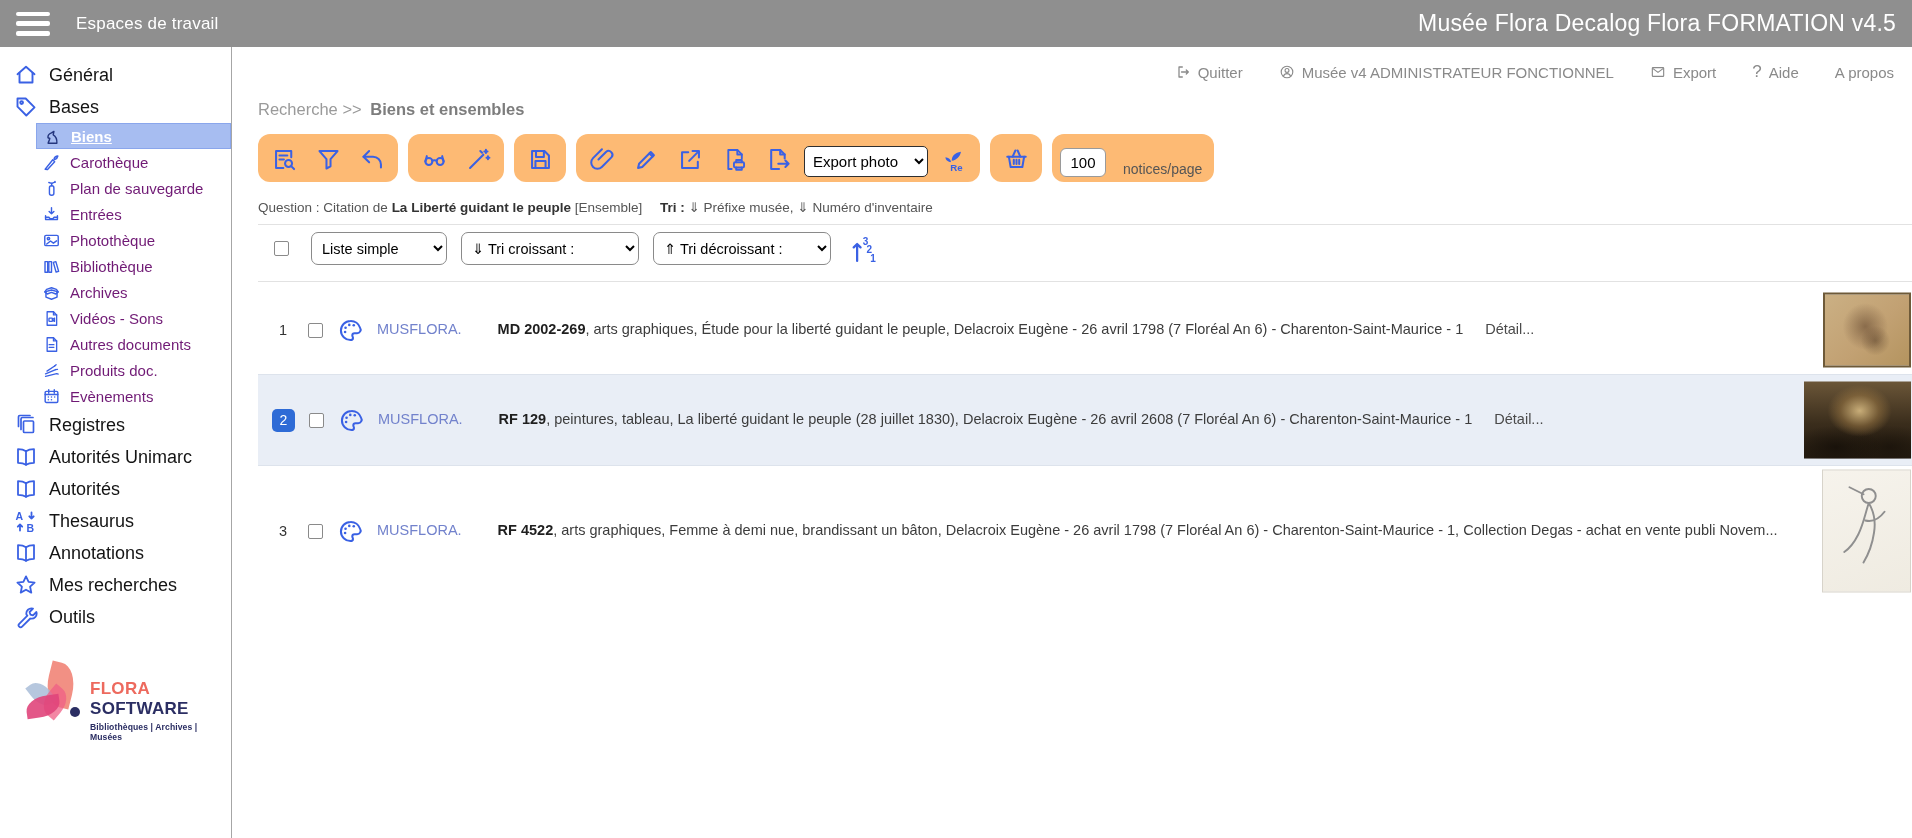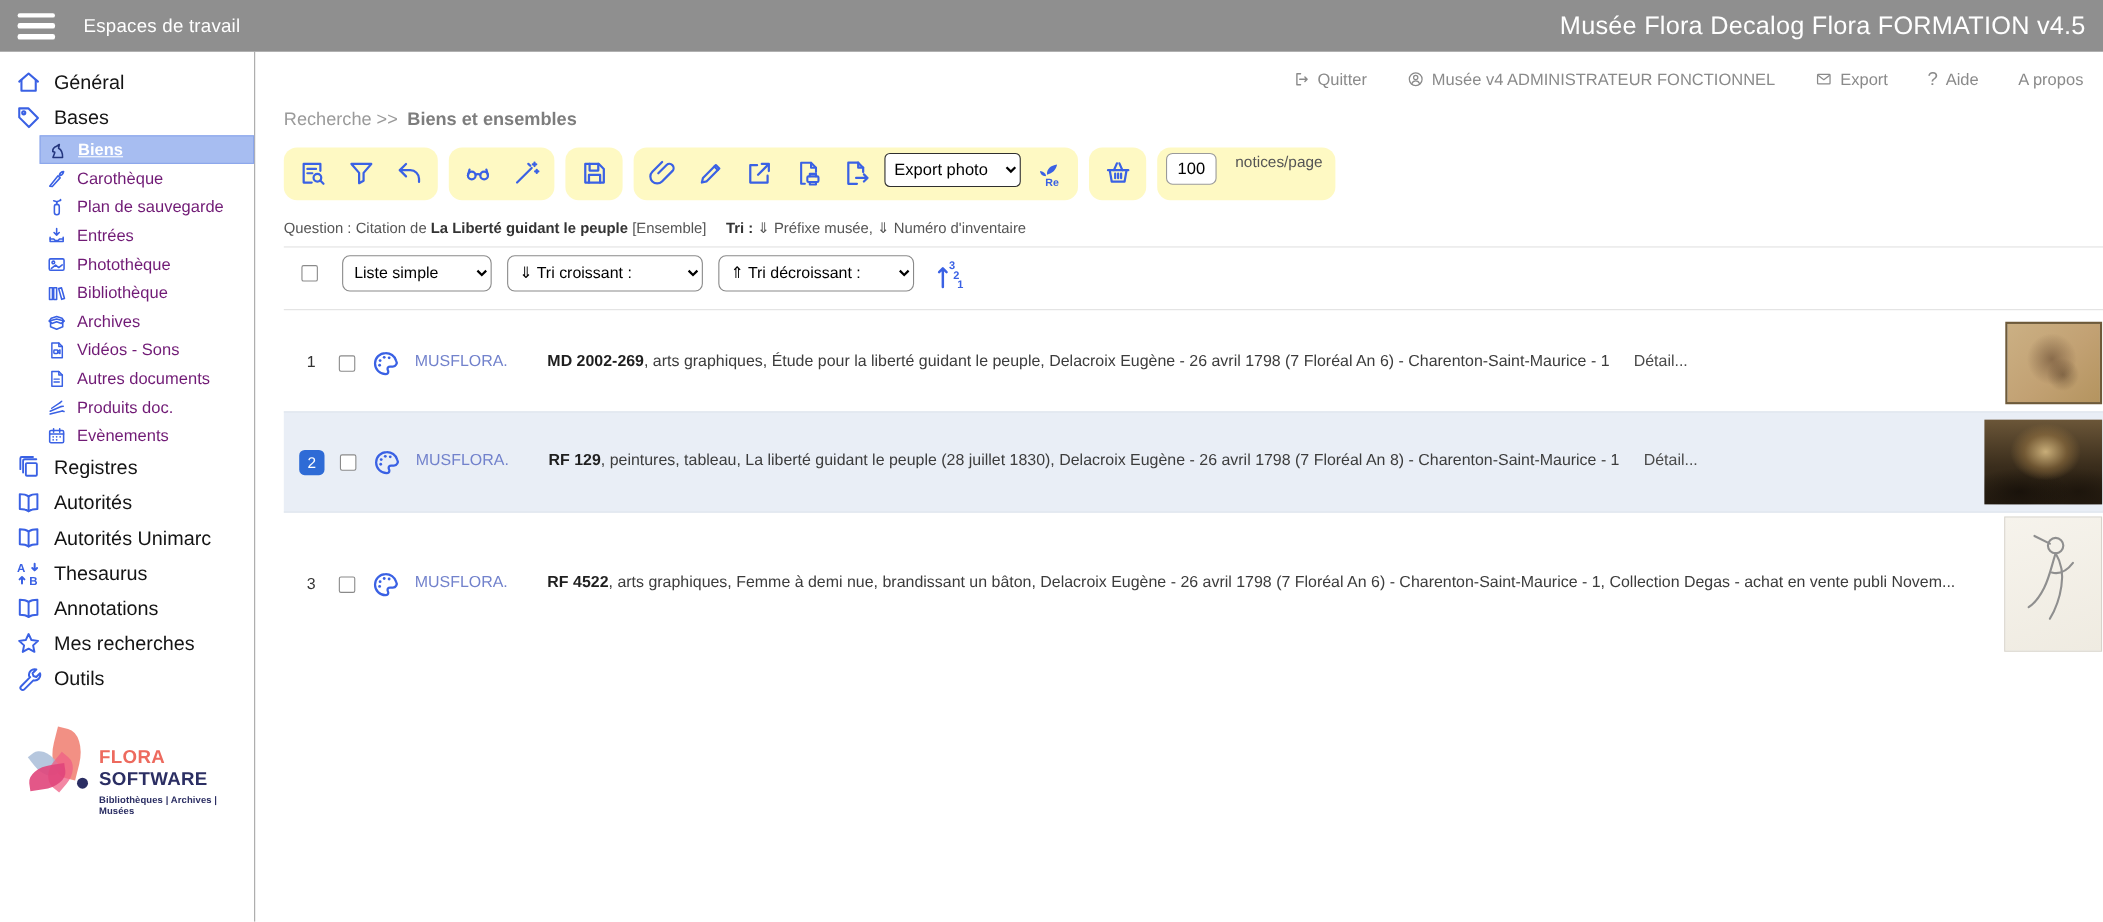--- a/index.html
+++ b/index.html
@@ -49,21 +49,21 @@
 
   .utility-row { position:absolute; top:15px; right:18px; display:flex; align-items:center; gap:36px; color:#8a8a8a; font-size:15px; }
   .utility-item { display:flex; align-items:center; gap:7px; cursor:pointer; }
   .utility-item .i { color:#8a8a8a; }
   .qmark { font-size:17px; color:#8a8a8a; }
 
   .breadcrumb { margin-top:53px; font-size:16.5px; color:#9a9a9a; }
   .breadcrumb b { color:#7d7d7d; font-weight:bold; margin-left:4px; }
 
   .toolbar { margin-top:15px; display:flex; align-items:center; gap:10px; }
-  .tgroup { background:#fef9c3; border-radius:12px; padding:5px 8px; display:flex; align-items:flex-start; gap:8px; height:48px; }
+  .tgroup { background:#fdba74; border-radius:12px; padding:5px 8px; display:flex; align-items:flex-end; gap:8px; height:48px; }
   .icon-btn { width:36px; height:36px; display:grid; place-items:center; border:none; background:transparent; cursor:pointer; border-radius:8px; }
   .icon-btn .i { width:27px; height:27px; }
   select.export { height:31px; width:124px; font-size:15px; font-family:inherit; border:1.5px solid #2f2f2f; border-radius:5px; background:#fff; padding:0 4px; }
   .notices-input { width:46px; height:29px; text-align:center; font-size:15px; font-family:inherit; border:1.5px solid #9a9a9a; border-radius:6px; background:#fff; }
   .notices-label { font-size:14px; color:#555; margin-left:9px; margin-right:4px; }
 
   .query-line { margin-top:17px; font-size:13.5px; color:#555; }
   .query-line b { color:#333; }
   .query-line .tri-label { margin-left:14px; }
 
@@ -481,27 +481,27 @@
       <div class="nav-item">
         <svg class="i i24">
             <use href="#ic-copies"></use>
           </svg>
         <span>Registres</span>
       </div>
       <div class="nav-item">
         <svg class="i i24">
             <use href="#ic-bookopen"></use>
           </svg>
+        <span>Autorités Unimarc</span>
+      </div>
+      <div class="nav-item">
+        <svg class="i i24">
+            <use href="#ic-bookopen"></use>
+          </svg>
         <span>Autorités</span>
-      </div>
-      <div class="nav-item">
-        <svg class="i i24">
-            <use href="#ic-bookopen"></use>
-          </svg>
-        <span>Autorités Unimarc</span>
       </div>
       <div class="nav-item">
         <svg class="i i24">
             <use href="#ic-sortalpha"></use>
           </svg>
         <span>Thesaurus</span>
       </div>
       <div class="nav-item">
         <svg class="i i24">
             <use href="#ic-bookopen"></use>
@@ -702,21 +702,21 @@
           <div class="thumb thumb1"></div>
         </div>
 
         <div class="row row-2">
           <span class="num-badge">2</span>
           <input type="checkbox" style="">
           <svg class="i pal">
               <use href="#ic-palette"></use>
             </svg>
           <span class="rowtext">
-            <span class="prefix">MUSFLORA.</span><span class="objid">RF 129</span><span>, peintures, tableau, La liberté guidant le peuple (28 juillet 1830), Delacroix Eugène - 26 avril 1798 (7 Floréal An 8) - Charenton-Saint-Maurice - 1</span><span class="detail">Détail...</span>
+            <span class="prefix">MUSFLORA.</span><span class="objid">RF 129</span><span>, peintures, tableau, La liberté guidant le peuple (28 juillet 1830), Delacroix Eugène - 26 avril 2608 (7 Floréal An 6) - Charenton-Saint-Maurice - 1</span><span class="detail">Détail...</span>
           </span>
           <div class="thumb thumb2"></div>
         </div>
 
         <div class="row row-3">
           <span class="num">3</span>
           <input type="checkbox" style="">
           <svg class="i pal">
               <use href="#ic-palette"></use>
             </svg>

